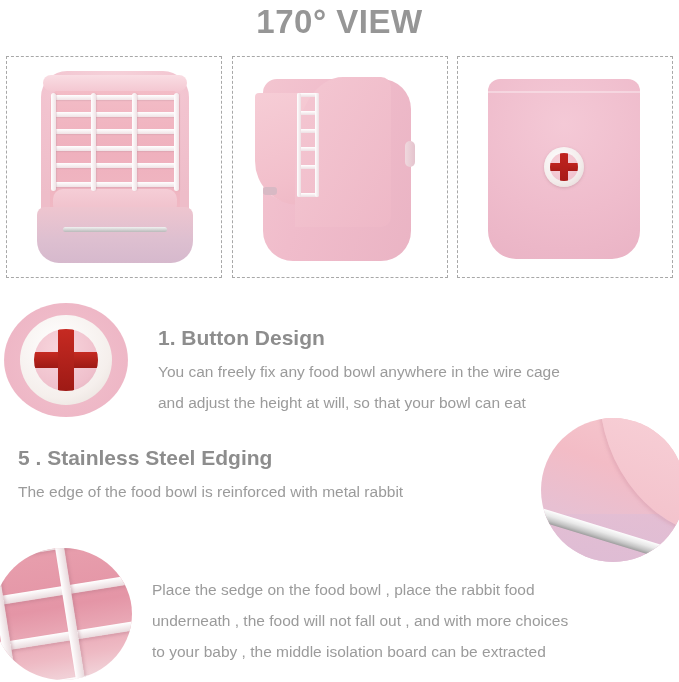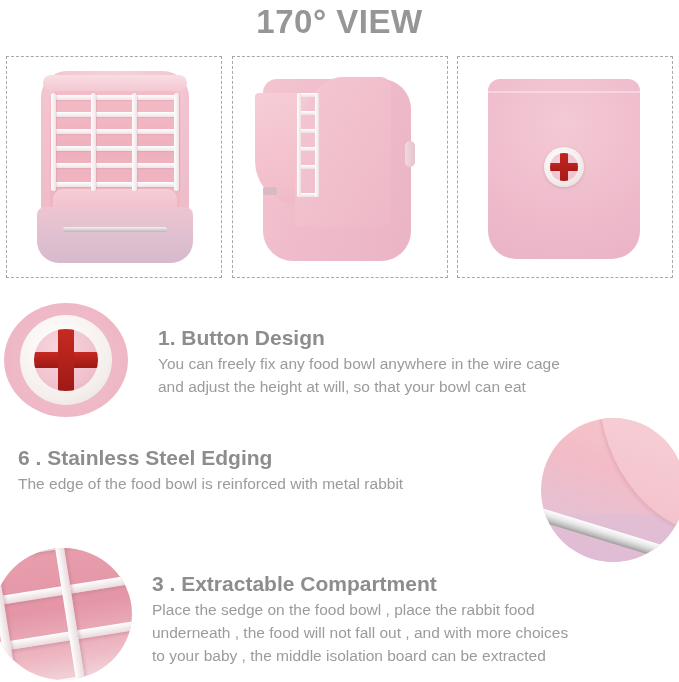--- a/index.html
+++ b/index.html
@@ -276,21 +276,21 @@
     font-weight: bold;
     color: #8d8d8d;
     line-height: 28px;
     white-space: nowrap;
   }
   .feature-body {
     font-size: 15.5px;
     color: #9b9b9b;
     line-height: 23px;
   }
-  .feature-body div { white-space: nowrap; }
+  .feature-body div { white-space: nowrap; margin-top: 8px; }
 
   #feature-1 { left: 158px; top: 324px; width: 500px; }
   #feature-2 { left: 18px;  top: 444px; width: 510px; }
   #feature-3 { left: 152px; top: 570px; width: 520px; }
 
   
   .photo-circle {
     position: absolute;
     border-radius: 50%;
     overflow: hidden;
@@ -479,38 +479,37 @@
   </div>
 </div>
 
 <div class="photo-circle" id="photo-steel">
   <div class="lower-face"></div>
   <div class="edge-curve"></div>
   <div class="steel-strip"></div>
 </div>
 
 <div class="feature" id="feature-2">
-  <div class="feature-heading">6 . Stainless Steel Edging</div>
+  <div class="feature-heading">5 . Stainless Steel Edging</div>
   <div class="feature-body">
     <div>The edge of the food bowl is reinforced with metal rabbit</div>
   </div>
 </div>
 
 <div class="photo-circle" id="photo-grid">
   <div class="grid-wrap">
     <div class="g-h" style="top:16px"></div>
     <div class="g-h" style="top:62px"></div>
     <div class="g-h" style="top:108px"></div>
     <div class="g-h" style="top:154px"></div>
     <div class="g-v" style="left:28px"></div>
     <div class="g-v" style="left:96px"></div>
     <div class="g-v" style="left:164px"></div>
   </div>
 </div>
 
 <div class="feature" id="feature-3">
-  <div class="feature-heading">3 . Extractable Compartment</div>
   <div class="feature-body">
     <div>Place the sedge on the food bowl , place the rabbit food</div>
     <div>underneath , the food will not fall out , and with more choices</div>
     <div>to your baby , the middle isolation board can be extracted</div>
   </div>
 </div>
 
 </body></html>

